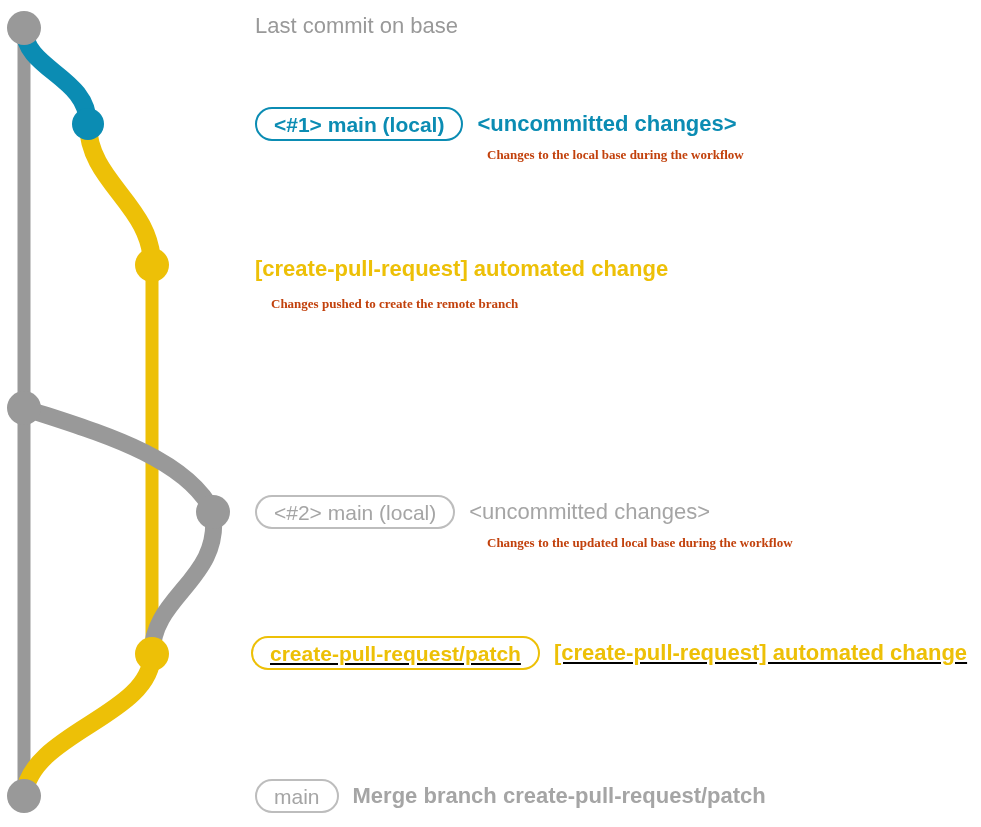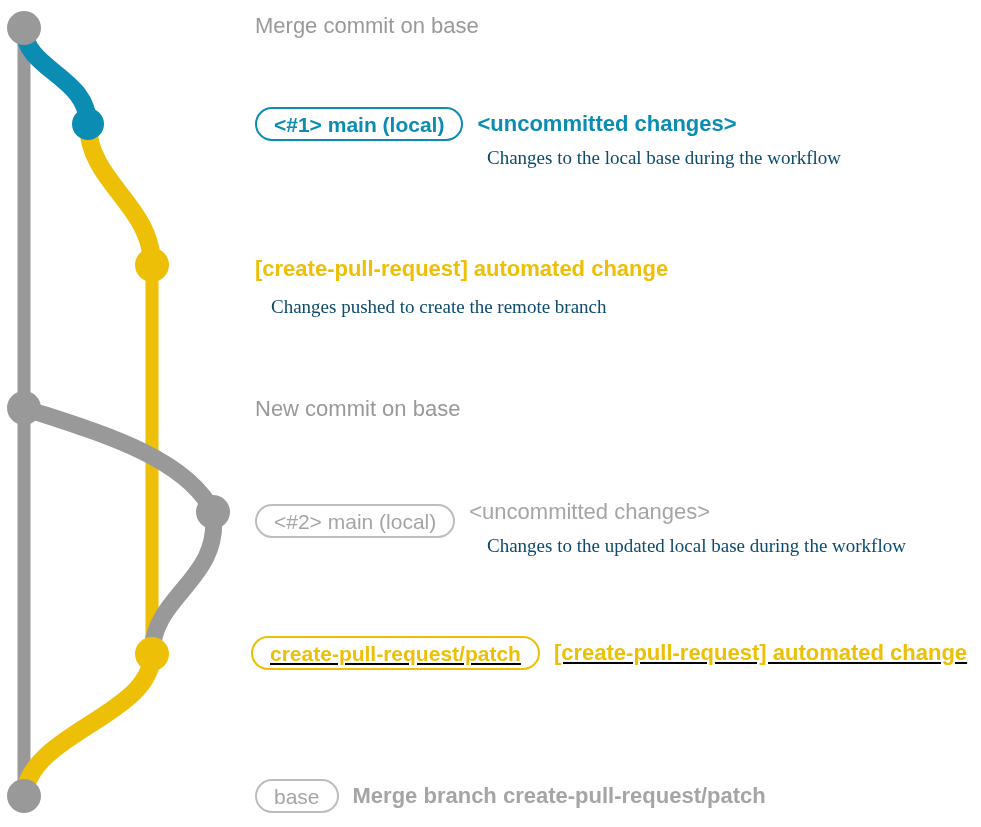--- a/index.html
+++ b/index.html
@@ -22,21 +22,21 @@
   #graph {
     position: absolute;
     left: 0;
     top: 0;
     width: 981px;
     height: 827px;
   }
   .row {
     position: absolute;
     display: flex;
-    align-items: flex-start;
+    align-items: flex-end;
   }
   .pill {
     display: inline-flex;
     align-items: center;
     justify-content: center;
     box-sizing: border-box;
     height: 34px;
     padding: 0 17px;
     border-radius: 20px;
     border: 2px solid currentColor;
@@ -55,23 +55,23 @@
     font-weight: 400;
     line-height: 34px;
     white-space: nowrap;
   }
   .msg.bold {
     font-weight: 700;
   }
   .note {
     position: absolute;
     font-family: "Liberation Serif", serif;
-    font-size: 19px;
-    font-weight: 400;
-    color: #0c4a6e;
+    font-size: 13px;
+    font-weight: 700;
+    color: #c2410c;
     white-space: nowrap;
     line-height: 1;
   }
   .plainlabel {
     position: absolute;
     font-size: 21.5px;
     line-height: 1;
     white-space: nowrap;
   }
   .gap {
@@ -102,48 +102,47 @@
 
     <circle cx="24" cy="28" r="17" fill="#999999"></circle>
     <circle cx="88" cy="124" r="16" fill="#0b8cb3"></circle>
     <circle cx="152" cy="265" r="17" fill="#edc007"></circle>
     <circle cx="24" cy="408" r="17" fill="#999999"></circle>
     <circle cx="213" cy="512" r="17" fill="#999999"></circle>
     <circle cx="152" cy="654" r="17" fill="#edc007"></circle>
     <circle cx="24" cy="796" r="17" fill="#999999"></circle>
   </svg>
 
-  <div class="plainlabel" style="left:255px; top:15px; color:#999999; font-size:22px;">Merge commit on base</div>
+  <div class="plainlabel" style="left:255px; top:15px; color:#999999; font-size:22px;">Last commit on base</div>
 
   <div class="row" style="left:255px; top:107px;">
     <span class="pill" style="color:#0b8cb3;">&lt;#1&gt; main (local)</span>
     <span class="gap"></span>
     <span class="msg bold" style="color:#0b8cb3;">&lt;uncommitted changes&gt;</span>
   </div>
   <div class="note" style="left:487px; top:148px;">Changes to the local base during the workflow</div>
 
   <div class="row" style="left:255px; top:252px;">
     <span class="msg bold" style="color:#edc007;">[create-pull-request] automated change</span>
   </div>
   <div class="note" style="left:271px; top:297px;">Changes pushed to create the remote branch</div>
 
-  <div class="plainlabel" style="left:255px; top:398px; color:#999999; font-size:22px;">New commit on base</div>
 
   <div class="row" style="left:255px; top:495px;">
-    <span class="pill thin" style="color:#a5a5a5; border-color:#bdbdbd;margin-top:9px;">&lt;#2&gt; main (local)</span>
+    <span class="pill thin" style="color:#a5a5a5; border-color:#bdbdbd;">&lt;#2&gt; main (local)</span>
     <span class="gap"></span>
     <span class="msg" style="color:#a5a5a5;">&lt;uncommitted changes&gt;</span>
   </div>
   <div class="note" style="left:487px; top:536px;">Changes to the updated local base during the workflow</div>
 
   <div class="row" style="left:251px; top:636px;text-decoration:underline;">
     <span class="pill" style="color:#edc007;">create-pull-request/patch</span>
     <span class="gap"></span>
     <span class="msg bold" style="color:#edc007;">[create-pull-request] automated change</span>
   </div>
 
   <div class="row" style="left:255px; top:779px;">
-    <span class="pill thin" style="color:#a5a5a5; border-color:#bdbdbd;">base</span>
+    <span class="pill thin" style="color:#a5a5a5; border-color:#bdbdbd;">main</span>
     <span class="gap"></span>
     <span class="msg" style="color:#a5a5a5;font-weight:bold;">Merge branch create-pull-request/patch</span>
   </div>
 
 </div>
 
 </body></html>

